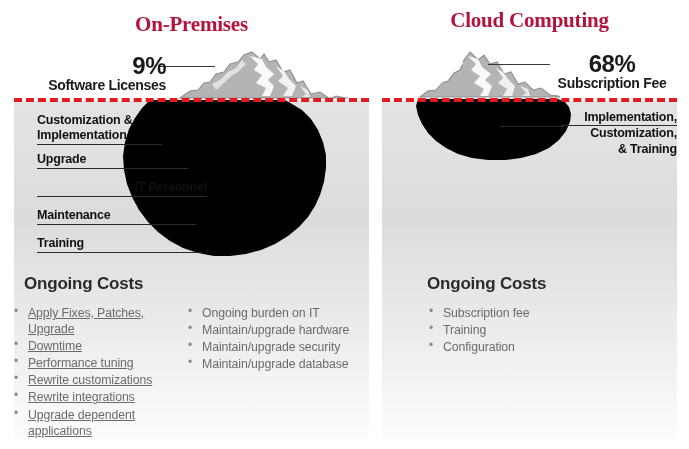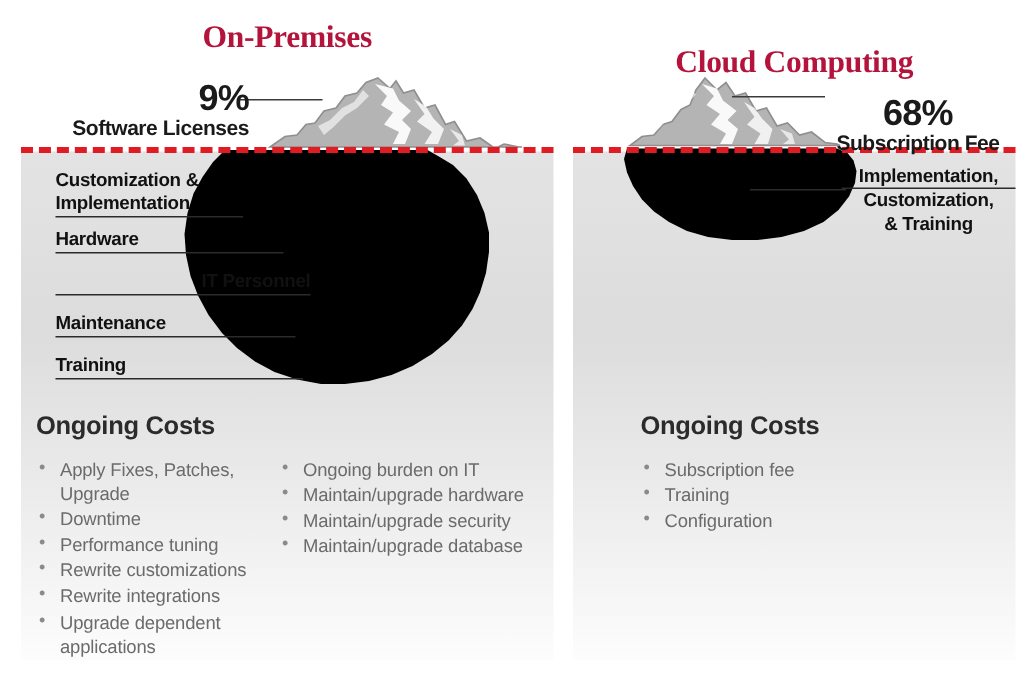--- a/index.html
+++ b/index.html
@@ -24,21 +24,21 @@
     position: absolute;
     text-align: center;
     font-size: 21px;
     font-weight: bold;
     color: #b4143c;
     letter-spacing: -0.2px;
     white-space: nowrap;
     font-family: Liberation Serif, serif;
   }
   #title-left  { left: 14px;  top: 12px; width: 355px; }
-  #title-right { left: 382px; top: 29px; width: 295px; }
+  #title-right { left: 382px; top: 8px; width: 295px; }
 
   
   .panel {
     position: absolute;
     background: linear-gradient(to bottom,
         #e3e3e3 0%, #e0e0e0 18%, #dcdcdc 35%,
         #e7e7e7 58%, #f2f2f2 80%, #fafafa 95%, #fdfdfd 100%);
   }
   #panel-left  { left: 14px;  top: 101px; width: 355px; height: 339px; }
   #panel-right { left: 382px; top: 101px; width: 295px; height: 339px; }
@@ -79,21 +79,21 @@
     letter-spacing: -0.5px;
   }
   .callout .sub {
     font-size: 14px;
     font-weight: bold;
     line-height: 1.1;
     letter-spacing: -0.3px;
     white-space: nowrap;
   }
   #callout-left  { left: 36px;  top: 54px; text-align: right; width: 130px; }
-  #callout-right { left: 545px; top: 52px; text-align: center; width: 134px; margin-top: 12px; }
+  #callout-right { left: 545px; top: 52px; text-align: center; width: 134px; }
 
   
   .leader {
     position: absolute;
     height: 0;
     border-top: 1.5px solid #3a3a3a;
     z-index: 48;
   }
   #leader-left  { left: 160px; top: 66px; width: 55px; }
   #leader-right { left: 488px; top: 64px; width: 62px; }
@@ -116,21 +116,21 @@
   #lbl-hw     { left: 37px; top: 152px; width: 152px; }
   #lbl-it     { left: 37px; top: 180px; width: 170px; text-align: right; }
   #lbl-maint  { left: 37px; top: 208px; width: 160px; }
   #lbl-train  { left: 37px; top: 236px; width: 165px; }
 
   
   #lbl-right {
     position: absolute;
     z-index: 35;
     left: 561px; top: 110px; width: 116px;
-    text-align: center;
+    text-align: right;
     font-size: 12.5px;
     font-weight: bold;
     color: #111111;
     letter-spacing: -0.2px;
     line-height: 1.22;
     font-family: "Liberation Sans", sans-serif;
   }
   #lbl-right .first {
     border-bottom: 1.3px solid #2b2b2b;
     padding-bottom: 0px;
@@ -176,21 +176,21 @@
     margin-bottom: 1px;
   }
   .bullets li::before {
     content: "\2022";
     position: absolute;
     left: 2px;
     top: -1px;
     font-size: 12px;
     color: #8a8a8a;
   }
-  #bul-left-1  { left: 24px;  top: 305px; width: 150px; }
+  #bul-left-1  { left: 12px;  top: 305px; width: 150px; text-decoration: underline; }
   #bul-left-2  { left: 186px; top: 305px; width: 175px; }
   #bul-right-1 { left: 427px; top: 305px; width: 200px; }
 </style>
 </head>
 <body>
 
 <div id="canvas">
 
   <div id="title-left" class="panel-title">On-Premises</div>
 
@@ -256,21 +256,21 @@
   </div>
   <div id="leader-left" class="leader"></div>
 
   <div id="callout-right" class="callout">
     <div class="pct">68%</div>
     <div class="sub">Subscription Fee</div>
   </div>
   <div id="leader-right" class="leader"></div>
 
   <div id="lbl-custom" class="sub-label">Customization &amp; Implementation</div>
-  <div id="lbl-hw" class="sub-label">Hardware</div>
+  <div id="lbl-hw" class="sub-label">Upgrade</div>
   <div id="lbl-it" class="sub-label">IT Personnel</div>
   <div id="lbl-maint" class="sub-label">Maintenance</div>
   <div id="lbl-train" class="sub-label">Training</div>
 
   <div id="lbl-right-leader"></div>
   <div id="lbl-right">
     <span class="first">Implementation,</span>
     <span>Customization,</span><br>
     <span>&amp; Training</span>
   </div>

